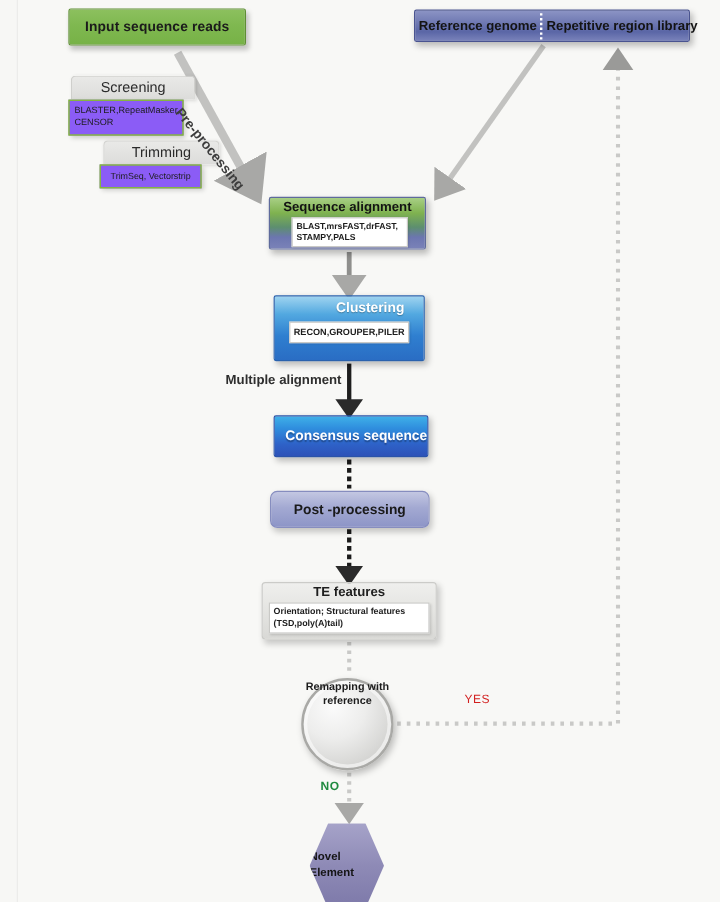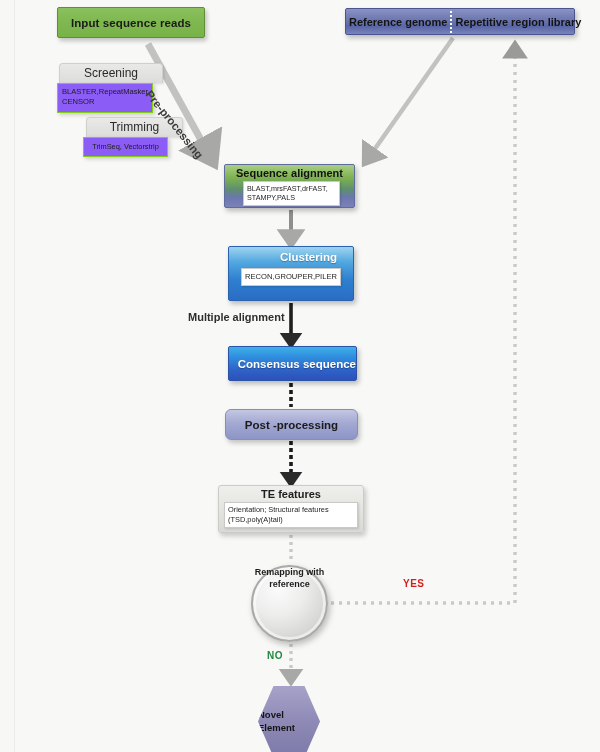--- a/index.html
+++ b/index.html
@@ -131,20 +131,21 @@
   }
   .inner-white {
     background: #ffffff;
     border: 1px solid #c9c9c6;
     font-size: 7.2px;
     color: #1d1d1d;
     line-height: 1.3;
     padding: 2px 3px;
     margin: 2px 14px 0 18px;
     box-shadow: 1px 1px 2px rgba(0,0,0,0.15);
+    font-weight: bold;
   }
 
   
   .box-cluster {
     left: 213px; top: 246px;
     width: 126px; height: 55px;
     background: linear-gradient(to bottom, #9fd4f0 0%, #52a8e0 28%, #2f7fd0 62%, #2a6dc4 100%);
     border: 1px solid #2a62ad;
     border-radius: 2px;
     box-shadow: 2px 3px 5px rgba(0,0,0,0.25);
@@ -227,22 +228,22 @@
     box-shadow: 2px 3px 6px rgba(0,0,0,0.25), inset 0 0 0 3px rgba(255,255,255,0.55);
     display: flex; align-items: flex-start; justify-content: center;
     text-align: center;
     font-size: 9px; font-weight: bold; color: #1c1c1c;
     line-height: 1.3;
   }
 
   
   .label-yes {
     position: absolute;
-    left: 388px; top: 578px;
-    font-size: 10px; font-weight: bold; color: #d21f1f;
+    left: 372px; top: 578px;
+    font-size: 10px; font-weight: normal; color: #d21f1f;
     letter-spacing: 0.5px;
   }
   .label-no {
     position: absolute;
     left: 252px; top: 650px;
     font-size: 10px; font-weight: bold; color: #1f8a3f;
     letter-spacing: 0.5px;
   }
 
   

